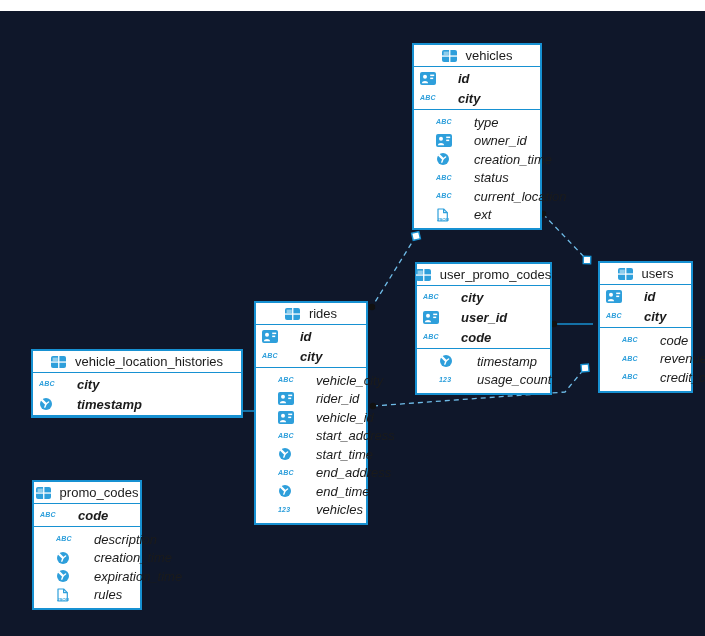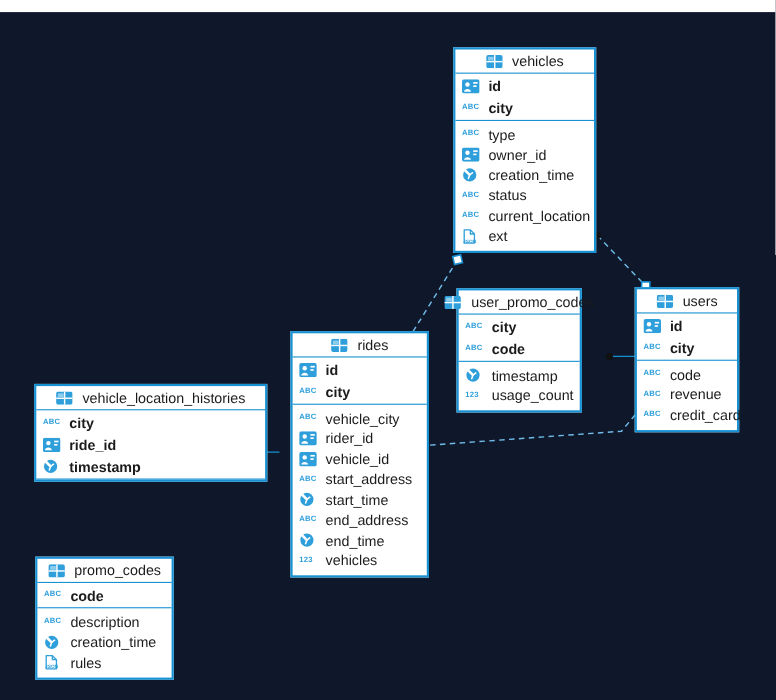--- a/index.html
+++ b/index.html
@@ -31,28 +31,29 @@
     justify-content: center;
     gap: 5px;
     padding: 3px 6px;
     border-bottom: 1.5px solid #1791D2;
     white-space: nowrap;
   }
   .er-pk {
     border-bottom: 1.5px solid #1791D2;
     padding: 1px 0;
   }
-  .er-fields { padding: 3px 0 4px 0; }
+  .er-fields { padding: 3px 0 4px 16px; }
   .er-row {
     display: flex;
     align-items: center;
-    gap: 5px;
+    gap: 19px;
     padding: 0 6px;
     height: 18.5px;
     white-space: nowrap;
+    font-style: italic;
   }
   .er-pk .er-row { height: 20px; font-weight: bold; }
   .type-icon {
     display: inline-flex;
     align-items: center;
     justify-content: flex-start;
     width: 19px;
     min-width: 19px;
     height: 14px;
   }
@@ -164,41 +165,53 @@
               <svg width="13" height="14" viewBox="0 0 13 14">
                 <path d="M2 1 h5.6 L11.3 4.7 V13 H2 Z" fill="#fff" stroke="#2E9FDB" stroke-width="1.2" stroke-linejoin="round"></path>
                 <path d="M7.6 1 v3.7 h3.7" fill="none" stroke="#2E9FDB" stroke-width="1.2" stroke-linejoin="round"></path>
                 <text x="1" y="12.6" font-size="4.4" font-weight="bold" fill="#2E9FDB" font-family="Liberation Sans, sans-serif">JSON</text>
               </svg>
             </span>
             <span>ext</span>
           </div>
         </div>
       </div>
-      <div class="er-table" style="left: 415px; top: 251px; width: 114px;">
+      <div class="er-table" style="left: 415px; top: 251px; width: 137px;">
         <div class="er-header">
           <span class="type-icon">
             <svg width="15" height="12" viewBox="0 0 15 12">
               <rect x="0" y="0" width="15" height="12" rx="2" fill="#2E9FDB"></rect>
               <rect x="1.6" y="1.6" width="5.2" height="3.4" fill="#8ECDEC"></rect>
               <rect x="0" y="5.4" width="15" height="1.3" fill="#fff"></rect>
               <rect x="7.1" y="0" width="1.3" height="12" fill="#fff"></rect>
             </svg>
           </span>
           <span>user_promo_codes</span>
         </div>
         <div class="er-pk">
           <div class="er-row">
             <span class="type-icon">
               <span class="glyph-text">ABC</span>
             </span>
             <span>city</span>
           </div>
           <div class="er-row">
             <span class="type-icon">
+              <svg width="16" height="13" viewBox="0 0 16 13">
+                <rect x="0" y="0" width="16" height="13" rx="2" fill="#2E9FDB"></rect>
+                <circle cx="5" cy="4.8" r="2" fill="#fff"></circle>
+                <path d="M1.9 11.3 C1.9 8.1 8.1 8.1 8.1 11.3 Z" fill="#fff"></path>
+                <rect x="10.2" y="2.6" width="4" height="1.5" fill="#fff"></rect>
+                <rect x="10.2" y="5.6" width="3" height="1.5" fill="#fff"></rect>
+              </svg>
+            </span>
+            <span>user_id</span>
+          </div>
+          <div class="er-row">
+            <span class="type-icon">
               <span class="glyph-text">ABC</span>
             </span>
             <span>code</span>
           </div>
         </div>
         <div class="er-fields">
           <div class="er-row">
             <span class="type-icon">
               <svg width="14" height="14" viewBox="0 0 14 14">
                 <circle cx="7" cy="7" r="6" fill="#2E9FDB"></circle>
@@ -210,21 +223,21 @@
             <span>timestamp</span>
           </div>
           <div class="er-row">
             <span class="type-icon">
               <span class="glyph-text">123</span>
             </span>
             <span>usage_count</span>
           </div>
         </div>
       </div>
-      <div class="er-table" style="left: 577px; top: 250px; width: 95px;">
+      <div class="er-table" style="left: 598px; top: 250px; width: 95px;">
         <div class="er-header">
           <span class="type-icon">
             <svg width="15" height="12" viewBox="0 0 15 12">
               <rect x="0" y="0" width="15" height="12" rx="2" fill="#2E9FDB"></rect>
               <rect x="1.6" y="1.6" width="5.2" height="3.4" fill="#8ECDEC"></rect>
               <rect x="0" y="5.4" width="15" height="1.3" fill="#fff"></rect>
               <rect x="7.1" y="0" width="1.3" height="12" fill="#fff"></rect>
             </svg>
           </span>
           <span>users</span>
@@ -263,21 +276,21 @@
             <span>revenue</span>
           </div>
           <div class="er-row">
             <span class="type-icon">
               <span class="glyph-text">ABC</span>
             </span>
             <span>credit_card</span>
           </div>
         </div>
       </div>
-      <div class="er-table" style="left: 264px; top: 290px; width: 126px;">
+      <div class="er-table" style="left: 254px; top: 290px; width: 114px;">
         <div class="er-header">
           <span class="type-icon">
             <svg width="15" height="12" viewBox="0 0 15 12">
               <rect x="0" y="0" width="15" height="12" rx="2" fill="#2E9FDB"></rect>
               <rect x="1.6" y="1.6" width="5.2" height="3.4" fill="#8ECDEC"></rect>
               <rect x="0" y="5.4" width="15" height="1.3" fill="#fff"></rect>
               <rect x="7.1" y="0" width="1.3" height="12" fill="#fff"></rect>
             </svg>
           </span>
           <span>rides</span>
@@ -389,44 +402,32 @@
         </div>
         <div class="er-pk">
           <div class="er-row">
             <span class="type-icon">
               <span class="glyph-text">ABC</span>
             </span>
             <span>city</span>
           </div>
           <div class="er-row">
             <span class="type-icon">
-              <svg width="16" height="13" viewBox="0 0 16 13">
-                <rect x="0" y="0" width="16" height="13" rx="2" fill="#2E9FDB"></rect>
-                <circle cx="5" cy="4.8" r="2" fill="#fff"></circle>
-                <path d="M1.9 11.3 C1.9 8.1 8.1 8.1 8.1 11.3 Z" fill="#fff"></path>
-                <rect x="10.2" y="2.6" width="4" height="1.5" fill="#fff"></rect>
-                <rect x="10.2" y="5.6" width="3" height="1.5" fill="#fff"></rect>
-              </svg>
-            </span>
-            <span>ride_id</span>
-          </div>
-          <div class="er-row">
-            <span class="type-icon">
               <svg width="14" height="14" viewBox="0 0 14 14">
                 <circle cx="7" cy="7" r="6" fill="#2E9FDB"></circle>
                 <path d="M7 7 L2.5 2.5" stroke="#fff" stroke-width="2.4"></path>
                 <path d="M7 7 L9.6 5" stroke="#fff" stroke-width="1.4" stroke-linecap="round"></path>
                 <path d="M7 7 L5.8 10.2" stroke="#fff" stroke-width="1.4" stroke-linecap="round"></path>
               </svg>
             </span>
             <span>timestamp</span>
           </div>
         </div>
       </div>
-      <div class="er-table" style="left: 32px; top: 495px; width: 126px;">
+      <div class="er-table" style="left: 32px; top: 469px; width: 110px;">
         <div class="er-header">
           <span class="type-icon">
             <svg width="15" height="12" viewBox="0 0 15 12">
               <rect x="0" y="0" width="15" height="12" rx="2" fill="#2E9FDB"></rect>
               <rect x="1.6" y="1.6" width="5.2" height="3.4" fill="#8ECDEC"></rect>
               <rect x="0" y="5.4" width="15" height="1.3" fill="#fff"></rect>
               <rect x="7.1" y="0" width="1.3" height="12" fill="#fff"></rect>
             </svg>
           </span>
           <span>promo_codes</span>
@@ -449,20 +450,31 @@
           <div class="er-row">
             <span class="type-icon">
               <svg width="14" height="14" viewBox="0 0 14 14">
                 <circle cx="7" cy="7" r="6" fill="#2E9FDB"></circle>
                 <path d="M7 7 L2.5 2.5" stroke="#fff" stroke-width="2.4"></path>
                 <path d="M7 7 L9.6 5" stroke="#fff" stroke-width="1.4" stroke-linecap="round"></path>
                 <path d="M7 7 L5.8 10.2" stroke="#fff" stroke-width="1.4" stroke-linecap="round"></path>
               </svg>
             </span>
             <span>creation_time</span>
+          </div>
+          <div class="er-row">
+            <span class="type-icon">
+              <svg width="14" height="14" viewBox="0 0 14 14">
+                <circle cx="7" cy="7" r="6" fill="#2E9FDB"></circle>
+                <path d="M7 7 L2.5 2.5" stroke="#fff" stroke-width="2.4"></path>
+                <path d="M7 7 L9.6 5" stroke="#fff" stroke-width="1.4" stroke-linecap="round"></path>
+                <path d="M7 7 L5.8 10.2" stroke="#fff" stroke-width="1.4" stroke-linecap="round"></path>
+              </svg>
+            </span>
+            <span>expiration_time</span>
           </div>
           <div class="er-row">
             <span class="type-icon">
               <svg width="13" height="14" viewBox="0 0 13 14">
                 <path d="M2 1 h5.6 L11.3 4.7 V13 H2 Z" fill="#fff" stroke="#2E9FDB" stroke-width="1.2" stroke-linejoin="round"></path>
                 <path d="M7.6 1 v3.7 h3.7" fill="none" stroke="#2E9FDB" stroke-width="1.2" stroke-linejoin="round"></path>
                 <text x="1" y="12.6" font-size="4.4" font-weight="bold" fill="#2E9FDB" font-family="Liberation Sans, sans-serif">JSON</text>
               </svg>
             </span>
             <span>rules</span>

